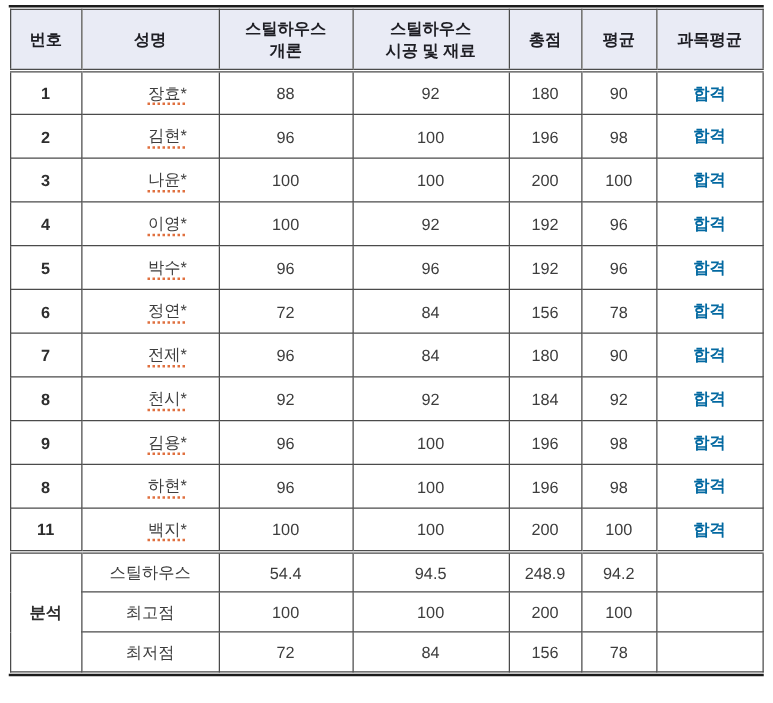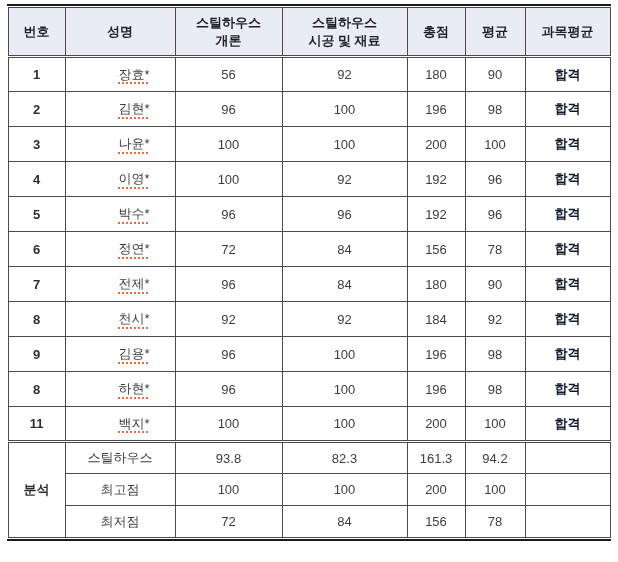--- a/index.html
+++ b/index.html
@@ -41,21 +41,21 @@
   .grade-table tbody.scores tr:last-child td { border-bottom: 3px double #4b4b4b; text-align: center; }
   .grade-table td.c-no { font-weight: bold; color: #2e2e2e; }
   .grade-table td.c-name span.name-text {
     text-decoration-line: underline;
     text-decoration-style: dotted;
     text-decoration-color: #e0703f;
     text-decoration-thickness: 2px;
     text-underline-offset: 4px;
     margin-left: 28px;
   }
-  .grade-table td.c-result { font-weight: bold; color: #0f172a; }
+  .grade-table td.c-result { font-weight: bold; color: #0369a1; }
 
   
   .grade-table tbody.analysis td { height: 32px; }
   .grade-table td.c-analysis-label { font-weight: bold; color: #2e2e2e; }
 </style>
 </head>
 <body>
 
 <div class="page">
   <div class="table-wrap">
@@ -79,21 +79,21 @@
 시공 및 재료</th>
           <th>총점</th>
           <th>평균</th>
           <th>과목평균</th>
         </tr>
       </thead>
       <tbody class="scores">
         <tr>
           <td class="c-no">1</td>
           <td class="c-name"><span class="name-text">장효*</span></td>
-          <td>56</td>
+          <td>88</td>
           <td>92</td>
           <td>180</td>
           <td>90</td>
           <td class="c-result">합격</td>
         </tr>
         <tr>
           <td class="c-no">2</td>
           <td class="c-name"><span class="name-text">김현*</span></td>
           <td>96</td>
           <td>100</td>
@@ -180,23 +180,23 @@
           <td>100</td>
           <td>200</td>
           <td>100</td>
           <td class="c-result">합격</td>
         </tr>
       </tbody>
       <tbody class="analysis">
         <tr>
           <td class="c-analysis-label" rowspan="3">분석</td>
           <td>스틸하우스</td>
-          <td>93.8</td>
-          <td>82.3</td>
-          <td>161.3</td>
+          <td>54.4</td>
+          <td>94.5</td>
+          <td>248.9</td>
           <td>94.2</td>
           <td></td>
         </tr>
         <tr>
           <td>최고점</td>
           <td>100</td>
           <td>100</td>
           <td>200</td>
           <td>100</td>
           <td></td>

